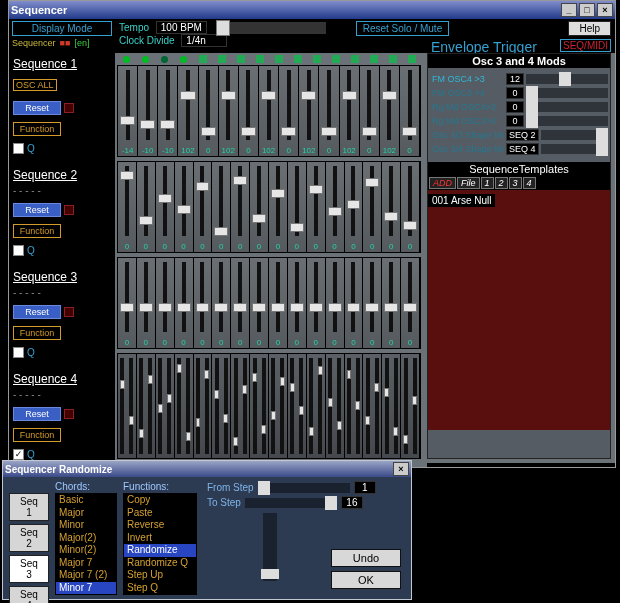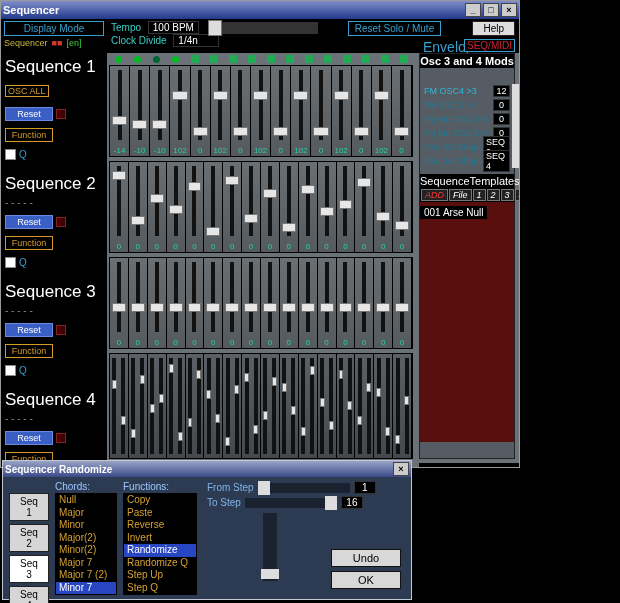--- a/index.html
+++ b/index.html
@@ -33,21 +33,21 @@
   
   .leds{position:absolute; top:34px; left:108px; width:304px; height:12px; display:flex;}
   .leds .led{flex:1; display:flex; justify-content:center; align-items:center;}
   .leds .dot{width:7px;height:7px;border-radius:50%;background:#0b2;}
   .leds .dot.off{background:#063;}
   .leds .sq{width:8px;height:8px;background:#2a5;}
 
   
   .side{position:absolute; left:0; top:34px; width:106px; bottom:0; background:#000;}
   .seqblock{padding:4px 4px 10px 4px;}
-  .seqtitle{color:#fff;font-size:17px; margin-bottom:3px;}
+  .seqtitle{color:#fff;font-size:12px; margin-bottom:3px;text-decoration:underline;}
   .oscall{border:1px solid #d49a2a;color:#d49a2a;font-size:9px;padding:0 2px;display:inline-block;margin-bottom:3px;}
   .target{color:#888;font-size:10px; margin:2px 0;}
   .rowbtn{display:flex;align-items:center;gap:3px;margin:7px 0;}
   .rbtn{font-size:9px;padding:1px 3px;border:1px solid #2a6;min-width:48px;text-align:center;}
   .rbtn.reset{background:#3a5fc4;color:#fff;border-color:#6a88e0;}
   .rbtn.func{background:#000;color:#d49a2a;border-color:#d49a2a;}
   .tiny{width:10px;height:10px;background:#400;border:1px solid #822;}
   .qrow{display:flex;align-items:center;gap:3px;margin-top:2px;}
   .qchk{width:11px;height:11px;border:1px solid #888;background:#fff;font-size:9px;line-height:9px;text-align:center;color:#000;}
   .qlbl{color:#36a0d0;font-size:10px;}
@@ -61,21 +61,21 @@
   .track{position:absolute;left:50%;top:4px;bottom:16px;width:4px;margin-left:-2px;background:#111;}
   .thumb{position:absolute;left:2px;right:2px;height:9px;background:#e6e6e6;border:1px solid #777;}
   .step .val{position:absolute;left:0;right:0;bottom:1px;font-size:8px;color:#1fd6aa;text-align:center;}
   .lane4 .step{display:flex;}
   .lane4 .half{flex:1;position:relative;}
   .lane4 .track{top:4px;bottom:4px;}
 
   
   .right{position:absolute; left:418px; top:34px; right:4px; height:406px; background:#555c63;border:1px solid #222;}
   .right .title{background:#000;color:#fff;font-weight:bold;font-size:11px;text-align:center;padding:1px 0;}
-  .mods{padding:4px 2px 6px 4px;margin-top:12px;}
+  .mods{padding:4px 2px 6px 4px;}
   .modrow{display:flex;align-items:center;height:14px;font-size:9px;color:#2fb7d8;gap:2px;}
   .modrow.dim{color:#257890;}
   .modrow .ml{width:72px;white-space:nowrap;overflow:hidden;}
   .modrow .mv{width:18px;background:#000;color:#fff;text-align:center;border:1px solid #333;font-size:9px;}
   .modrow .msl{flex:1;height:10px;background:#2f343a;position:relative;}
   .modrow .msl .th{position:absolute;top:-2px;height:14px;width:12px;background:#ddd;}
   .modrow .seqsrc{background:#000;color:#fff;border:1px solid #333;font-size:9px;padding:0 2px;}
   .temps .tt{background:#000;color:#fff;font-size:11px;text-align:center;padding:1px 0;}
   .tbar{display:flex;gap:1px;padding:1px;background:#000;font-style:italic;}
   .tb{border:1px solid #777;font-size:9px;padding:0 3px;color:#fff;background:#222;}
@@ -104,21 +104,21 @@
   .vfader{width:14px;height:68px;background:#1a2230;position:relative;margin-top:2px;margin-left:56px;}
   .vfader .th{position:absolute;left:-2px;right:-2px;height:10px;background:#ddd;}
   .pactions{position:absolute;right:10px;bottom:10px;display:flex;flex-direction:column;gap:4px;}
   .pab{background:#d8d8d8;border:1px solid #111;font-size:11px;padding:2px 0;width:70px;text-align:center;color:#000;}
 
   .blackout{position:absolute;left:418px;top:444px;right:0;bottom:0;background:#000;}
 </style>
 </head>
 <body>
 
-<div class="window" style="left:0;top:0;width:520px;height:468px;">
+<div class="window" style="left:8px;top:0;width:608px;height:468px;">
   <div class="titlebar">
     <span>Sequencer</span>
     <span class="spacer"></span>
     <span class="winbtn">_</span>
     <span class="winbtn">□</span>
     <span class="winbtn">×</span>
   </div>
   <div class="main">
 
     <div class="header">
@@ -752,21 +752,21 @@
   <div class="pbody">
     <div class="seqbtns">
       <div class="seqb">Seq 1</div>
       <div class="seqb">Seq 2</div>
       <div class="seqb sel">Seq 3</div>
       <div class="seqb">Seq 4</div>
     </div>
     <div class="col">
       <div class="hdr">Chords:</div>
       <div class="listbox" id="chordlist">
-          <div class="li">Null</div>
+          <div class="li">Basic</div>
           <div class="li">Major</div>
           <div class="li">Minor</div>
           <div class="li">Major(2)</div>
           <div class="li">Minor(2)</div>
           <div class="li">Major 7</div>
           <div class="li">Major 7 (2)</div>
           <div class="li sel">Minor 7</div>
           <div class="li">Minor 7 (2)</div>
         </div>
     </div>

